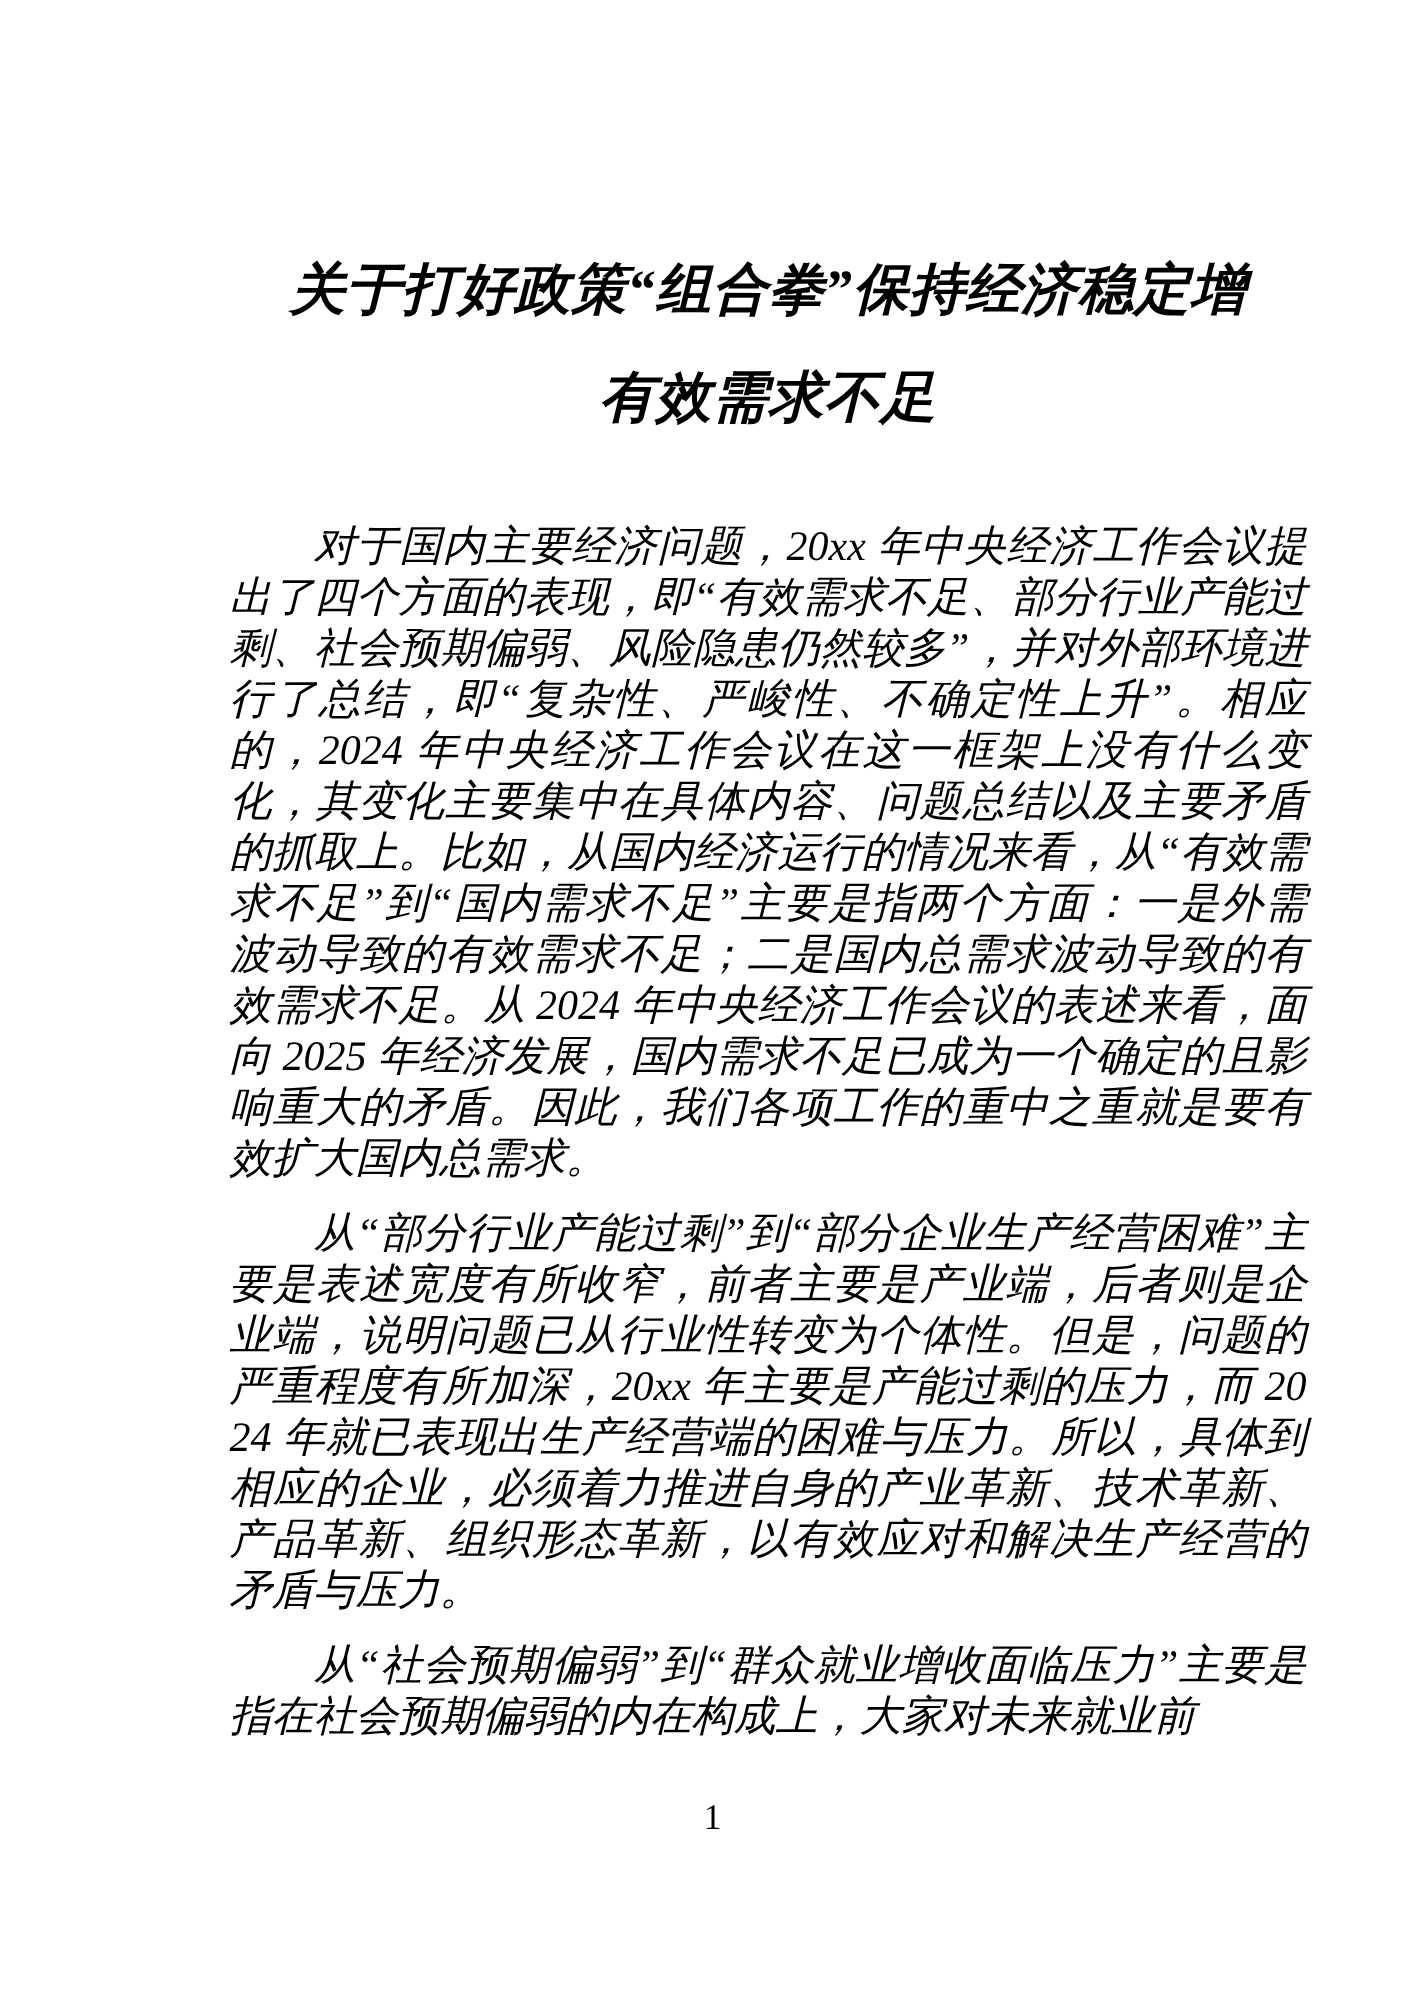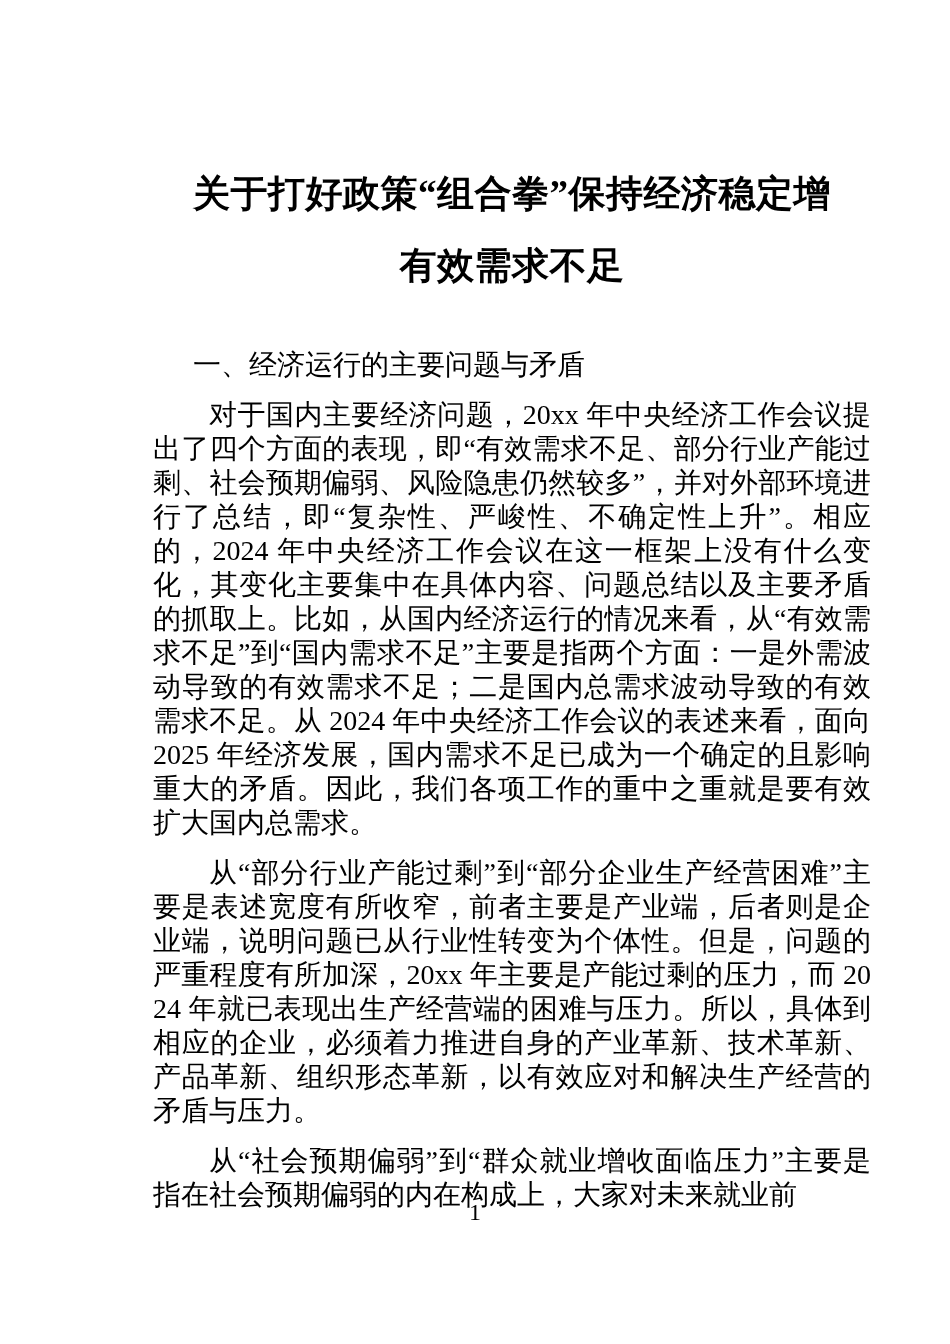--- a/index.html
+++ b/index.html
@@ -18,20 +18,21 @@
       position: relative;
       width: 950px;
       height: 1344px;
       background: #ffffff;
       box-sizing: border-box;
       overflow: hidden;
     }
     .content {
       box-sizing: border-box;
       padding: 158px 63px 0 137px;
+      font-style: italic;
     }
     .doc-title {
       margin: 0;
       font-size: 37px;
       font-weight: bold;
       line-height: 72px;
       text-align: center;
       font-family: "Liberation Serif", serif;
       letter-spacing: 0.5px;
     }
@@ -70,21 +71,20 @@
 
 <div class="page">
   <div class="content">
 
     <h1 class="doc-title">
       <span class="title-line">关于打好政策“组合拳”保持经济稳定增</span>
       <span class="title-line">有效需求不足</span>
     </h1>
 
     <div class="body-text">
-      <p class="section-heading">一、经济运行的主要问题与矛盾</p>
       <div id="paragraphs">
           <p class="para">对于国内主要经济问题，20xx 年中央经济工作会议提出了四个方面的表现，即“有效需求不足、部分行业产能过剩、社会预期偏弱、风险隐患仍然较多”，并对外部环境进行了总结，即“复杂性、严峻性、不确定性上升”。相应的，2024 年中央经济工作会议在这一框架上没有什么变化，其变化主要集中在具体内容、问题总结以及主要矛盾的抓取上。比如，从国内经济运行的情况来看，从“有效需求不足”到“国内需求不足”主要是指两个方面：一是外需波动导致的有效需求不足；二是国内总需求波动导致的有效需求不足。从 2024 年中央经济工作会议的表述来看，面向 2025 年经济发展，国内需求不足已成为一个确定的且影响重大的矛盾。因此，我们各项工作的重中之重就是要有效扩大国内总需求。</p>
           <p class="para">从“部分行业产能过剩”到“部分企业生产经营困难”主要是表述宽度有所收窄，前者主要是产业端，后者则是企业端，说明问题已从行业性转变为个体性。但是，问题的严重程度有所加深，20xx 年主要是产能过剩的压力，而 2024 年就已表现出生产经营端的困难与压力。所以，具体到相应的企业，必须着力推进自身的产业革新、技术革新、产品革新、组织形态革新，以有效应对和解决生产经营的矛盾与压力。</p>
           <p class="para">从“社会预期偏弱”到“群众就业增收面临压力”主要是指在社会预期偏弱的内在构成上，大家对未来就业前</p>
         </div>
     </div>
 
   </div>
 
   <div class="page-number">1</div>

